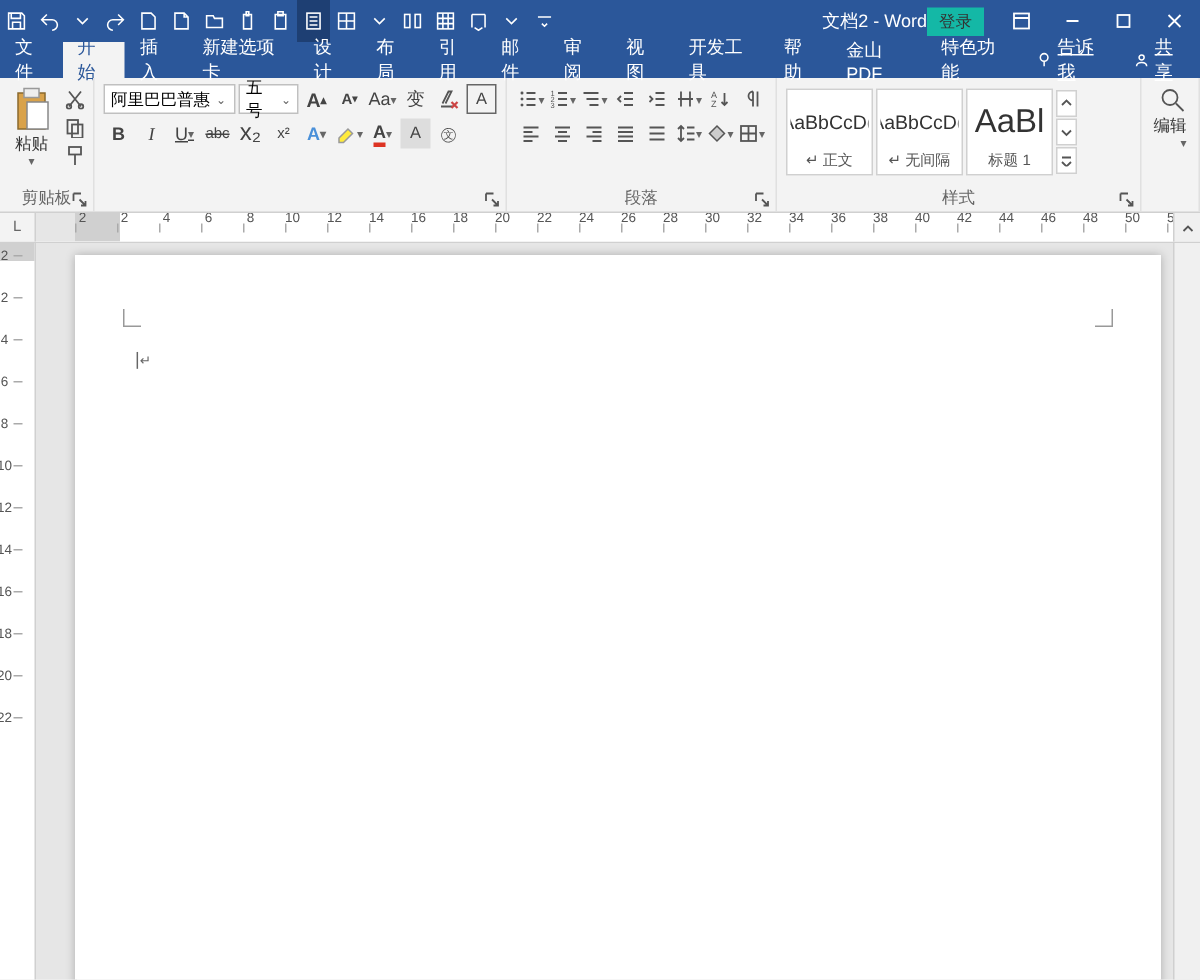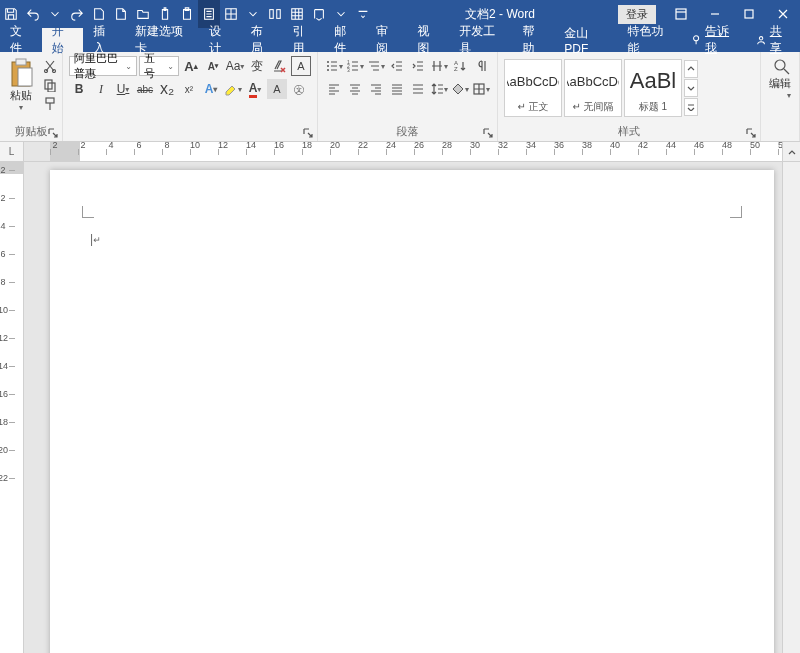--- a/index.html
+++ b/index.html
@@ -4,23 +4,23 @@
 <style>
 * { margin: 0; padding: 0; box-sizing: border-box; font-family: "Microsoft YaHei", "Segoe UI", sans-serif; }
 body { width: 800px; height: 653px; background: #e6e6e6; overflow: hidden; font-size: 12px; }
 
 
 .titlebar { height: 28px; background: #2b579a; display: flex; align-items: center; color: #fff; }
 .qat { display: flex; align-items: center; height: 100%; }
 .qat-btn { width: 22px; height: 28px; display: flex; align-items: center; justify-content: center; cursor: pointer; }
 .qat-btn svg { width: 14px; height: 14px; }
 .qat-btn.active { background: #1e3f73; }
-.title-text { flex: 1; text-align: center; font-size: 12px; color: #fff; padding-left: 8px; }
+.title-text { flex: 1; text-align: right; font-size: 12px; color: #fff; padding-left: 8px; }
 .win-ctrls { display: flex; align-items: center; height: 100%; }
-.login-btn { background: #e5e5e5; color: #333; font-size: 11px; padding: 2px 8px; margin-right: 8px; cursor: pointer; }
+.login-btn { background: #14b8a6; color: #333; font-size: 11px; padding: 2px 8px; margin-right: 8px; cursor: pointer; }
 .win-btn { width: 34px; height: 28px; display: flex; align-items: center; justify-content: center; cursor: pointer; }
 .win-btn svg { width: 12px; height: 12px; }
 
 
 .menubar { height: 24px; background: #2b579a; display: flex; align-items: stretch; color: #fff; font-size: 12px; }
 .menu-tab { padding: 0 10px; display: flex; align-items: center; cursor: pointer; }
 .menu-tab.active { background: #f3f3f3; color: #2b579a; }
 .menu-right { margin-left: auto; display: flex; text-decoration: underline; }
 .menu-right .menu-tab { display: flex; align-items: center; gap: 4px; }
 
@@ -38,21 +38,21 @@
 .paste-btn svg { width: 26px; height: 30px; }
 .paste-lbl { font-size: 11px; color: #333; }
 .clip-mini { display: flex; flex-direction: column; gap: 3px; padding: 4px 2px; }
 .mini-ic { width: 16px; height: 16px; cursor: pointer; display:flex; align-items:center; justify-content:center;}
 .mini-ic svg{width:14px;height:14px;}
 
 
 .fg-rows { display: flex; flex-direction: column; gap: 3px; padding: 2px 4px; }
 .fg-row { display: flex; align-items: center; gap: 2px; }
 .font-select { height: 20px; font-size: 11px; border: 1px solid #c0c0c0; background: #fff; cursor: pointer; display:flex; align-items:center; padding:0 4px; gap:4px;}
-.font-name { width: 68px; }
+.font-name { width: 88px; }
 .font-size { width: 40px; align-items: center; }
 .ic-btn { width: 20px; height: 20px; display: flex; align-items: center; justify-content: center; border: 1px solid transparent; cursor: pointer; color:#444;}
 .ic-btn svg { width: 14px; height: 14px; }
 .dd-arrow { font-size: 8px; color: #666; }
 
 
 .pg-rows { display: flex; flex-direction: column; gap: 3px; padding: 2px 4px; }
 .pg-row { display: flex; align-items: center; gap: 1px; }
 
 

